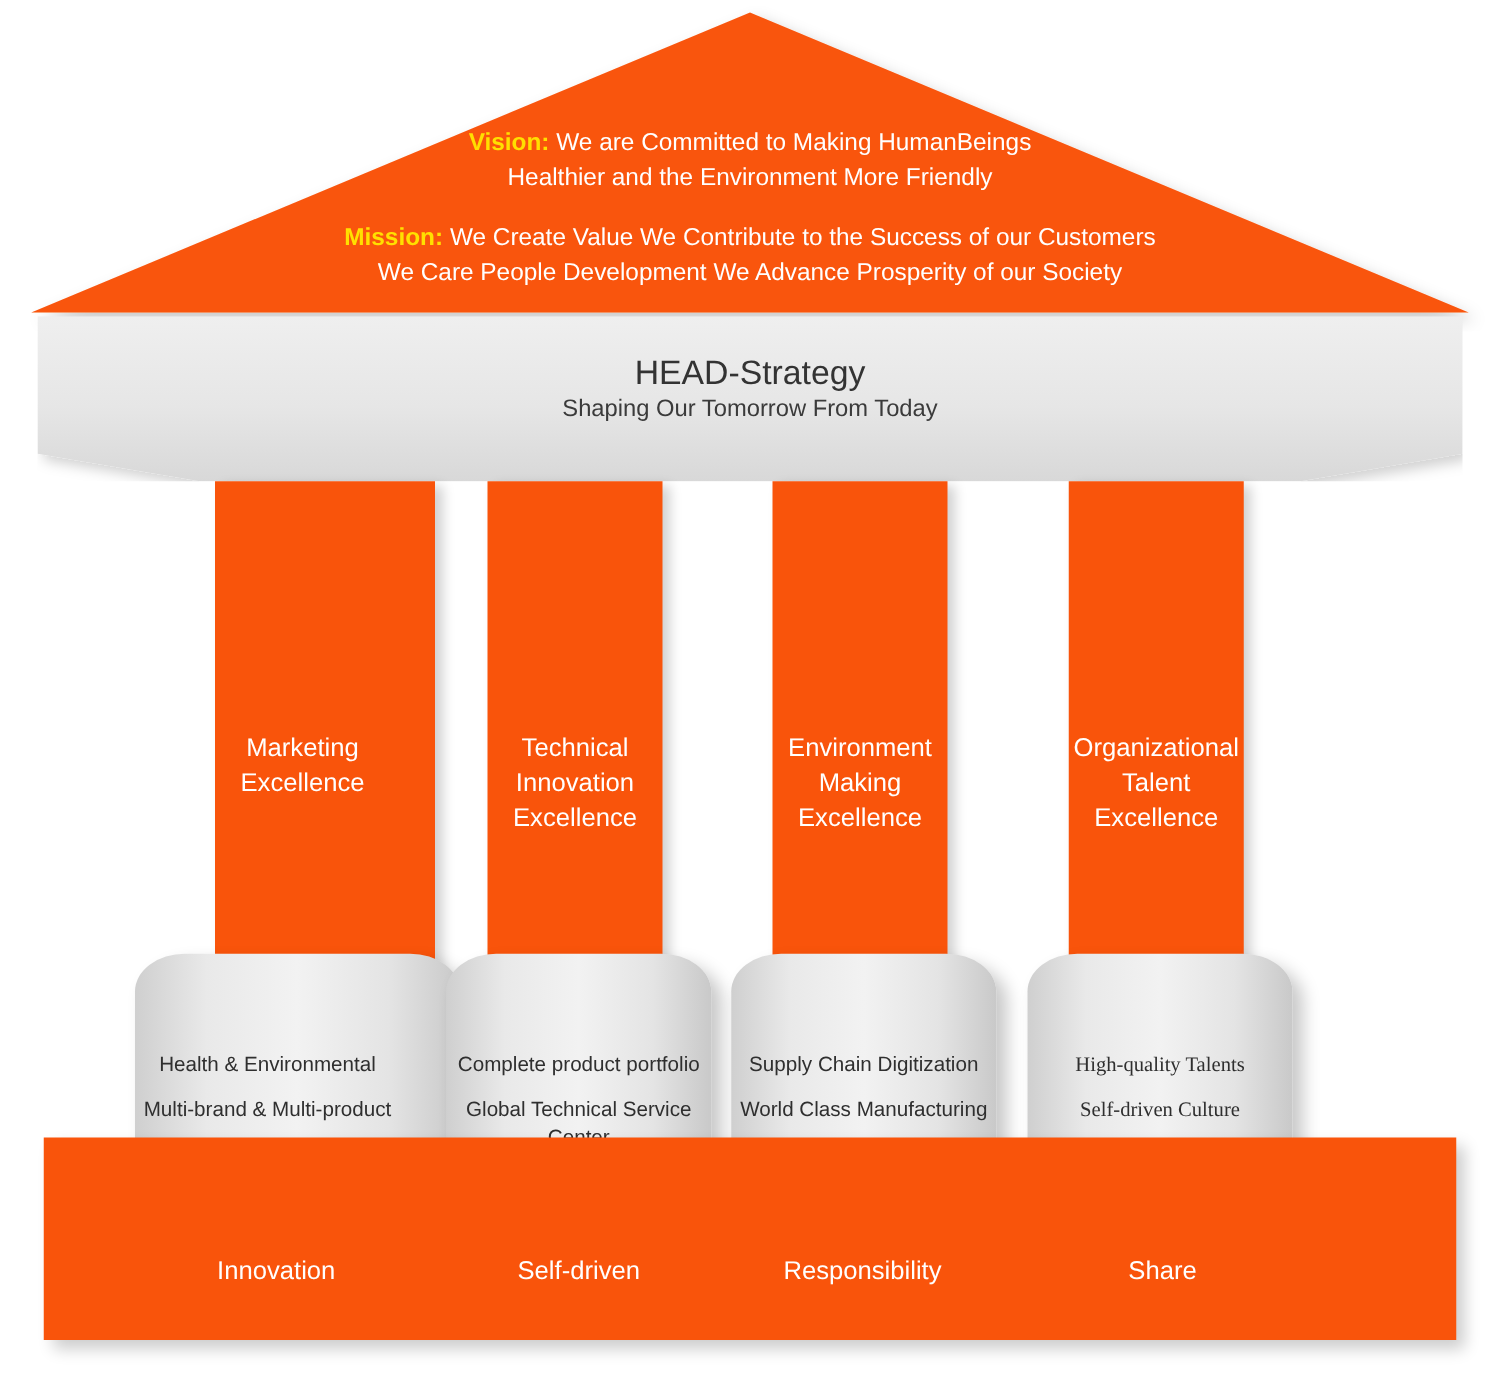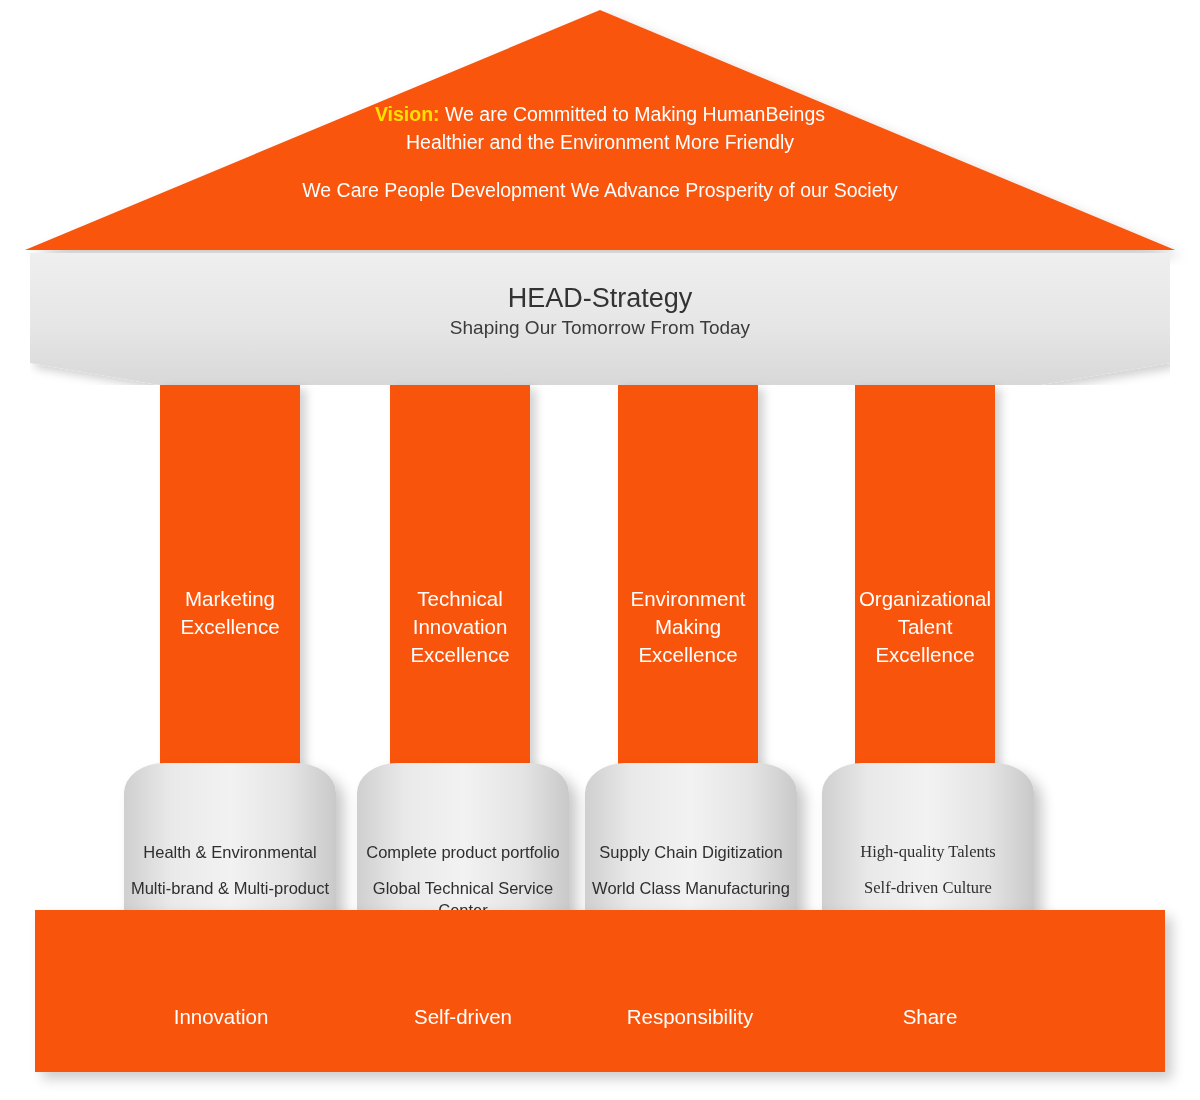--- a/index.html
+++ b/index.html
@@ -82,21 +82,21 @@
 
   
   .column {
     position: absolute;
     top: 385px;
     width: 140px;
     height: 545px;
     background: #f9540b;
     box-shadow: 6px 4px 9px rgba(0,0,0,0.18);
   }
-  .col-1 { left: 160px; }
+  .col-1 { left: 172px; padding-left: 36px; }
   .col-2 { left: 390px; }
   .col-3 { left: 618px; }
   .col-4 { left: 855px; }
 
   .column .cap-label {
     position: absolute;
     left: -60px;
     width: 260px;
     top: 200px;
     text-align: center;
@@ -109,21 +109,21 @@
   
   .drum {
     position: absolute;
     top: 763px;
     width: 212px;
     height: 196px;
     background: linear-gradient(to right, #cfcfcf 0%, #e9e9e9 22%, #f2f2f2 50%, #e4e4e4 78%, #c9c9c9 100%);
     border-radius: 40px 40px 18px 18px / 30px 30px 26px 26px;
     box-shadow: 8px 8px 14px rgba(0,0,0,0.22);
   }
-  .drum-1 { left: 124px; }
+  .drum-1 { left: 108px; padding-left: 48px; }
   .drum-2 { left: 357px; }
   .drum-3 { left: 585px; }
   .drum-4 { left: 822px; font-family: Liberation Serif, serif; }
 
   .drum-text {
     position: absolute;
     left: -8px;
     width: 228px;
     top: 78px;
     text-align: center;
@@ -175,20 +175,24 @@
     </svg>
     <div class="roof-text">
       <div>
         <div>
           <span class="label">Vision:</span>
           <span>We are Committed to Making HumanBeings</span>
         </div>
         <div>Healthier and the Environment More Friendly</div>
       </div>
       <div class="roof-block-2">
+        <div>
+          <span class="label">Mission:</span>
+          <span>We Create Value We Contribute to the Success of our Customers</span>
+        </div>
         <div>We Care People Development We Advance Prosperity of our Society</div>
       </div>
     </div>
   </div>
 
   <div class="architrave">
     <svg class="band" width="1140" height="132" viewBox="0 0 1140 132" xmlns="http://www.w3.org/2000/svg" aria-hidden="true">
       <defs>
         <linearGradient id="bandGrad" x1="0" y1="0" x2="0" y2="1">
           <stop offset="0%" stop-color="#efefef"></stop>

